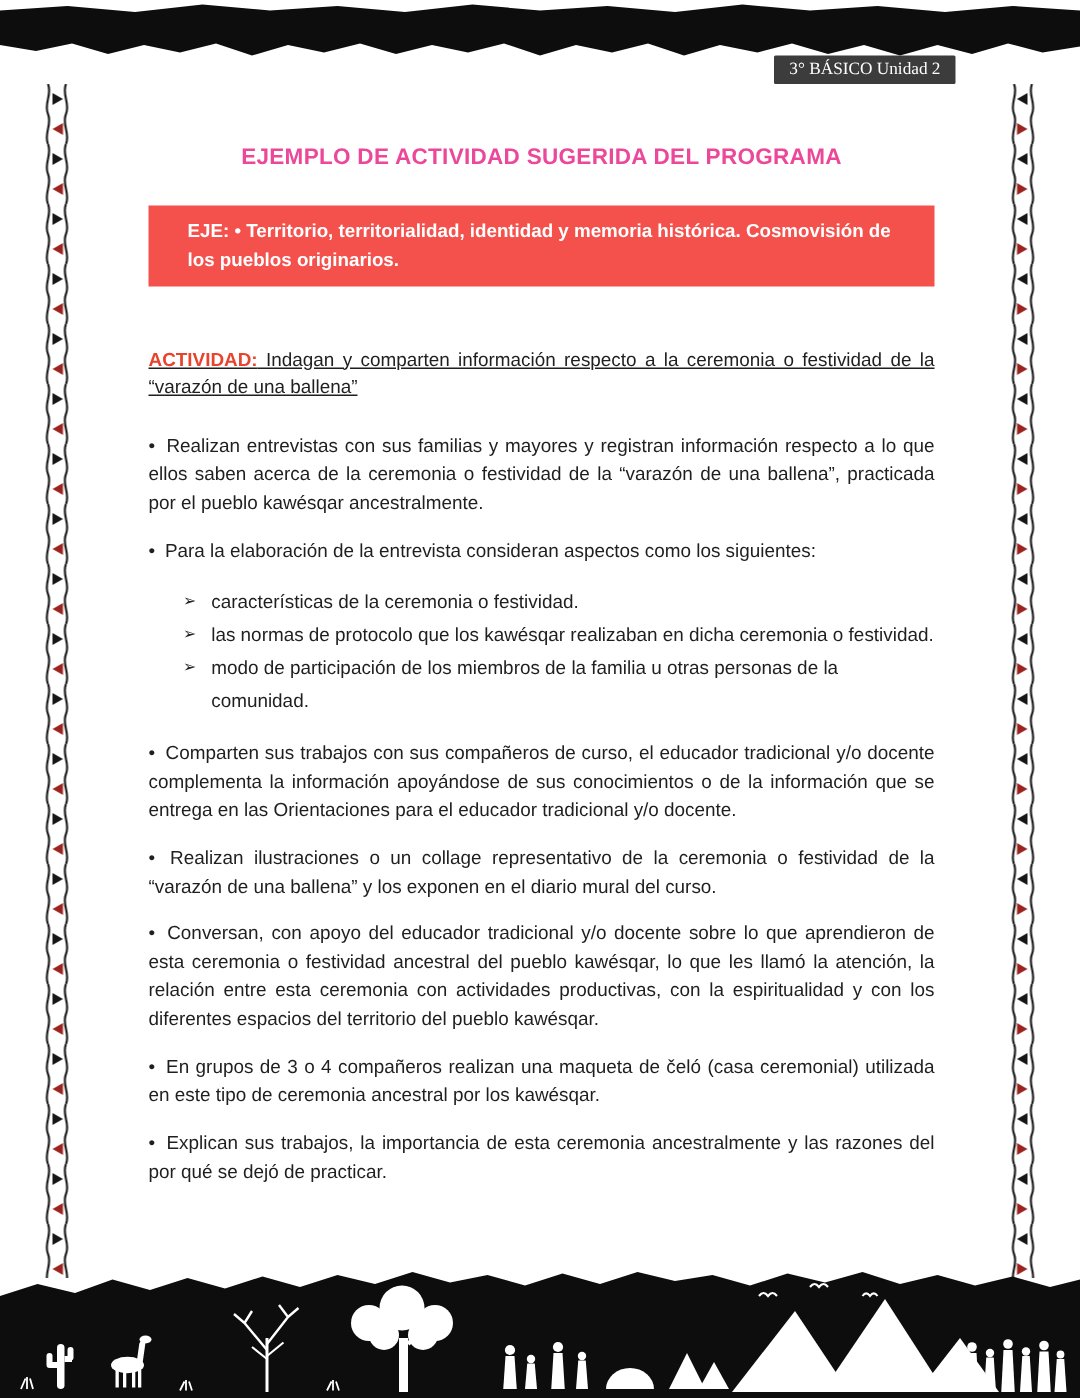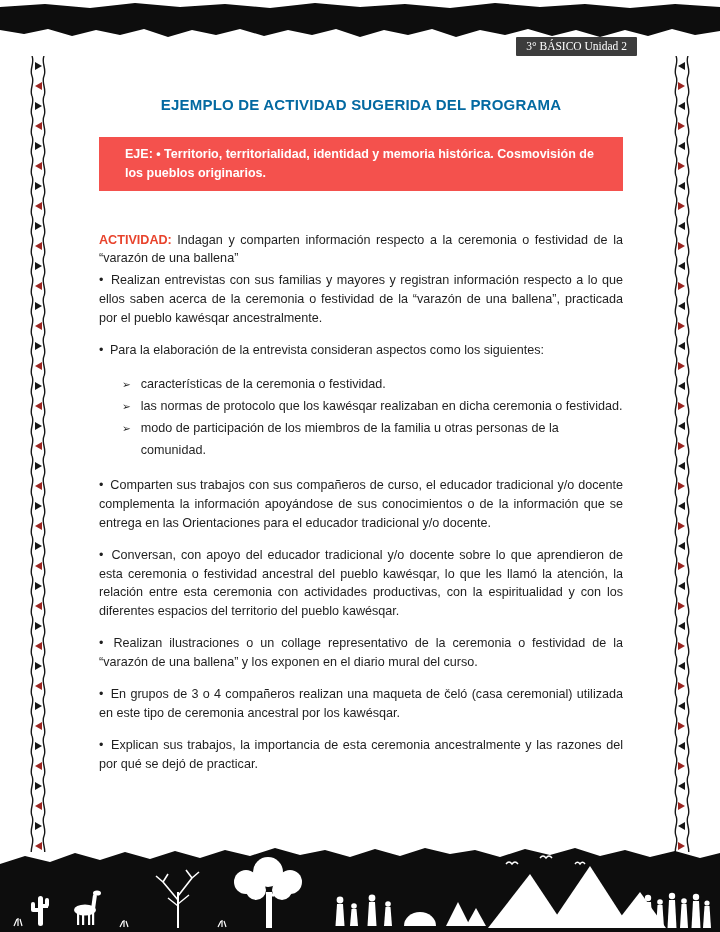--- a/index.html
+++ b/index.html
@@ -29,36 +29,36 @@
 
   .side-border { position: absolute; top: 56px; width: 22px; height: 796px; }
   .side-border.left  { left: 27px; }
   .side-border.right { right: 27px; transform: scaleX(-1); }
 
   .content {
     position: absolute;
     left: 99px; top: 96px; width: 524px;
   }
   .title {
-    font-size: 15px; font-weight: 700; color: #0369a1;
+    font-size: 15px; font-weight: 700; color: #ec4899;
     text-align: center; margin: 0 0 24px; letter-spacing: 0.2px;
   }
   .eje-banner {
     background: var(--eje-bg, #f4514d);
     color: #ffffff; font-weight: 700;
     font-size: 12.5px; line-height: 1.5;
     padding: 8px 26px;
     margin: 0 0 40px;
   }
   .para {
     font-size: 12.6px; line-height: 1.5;
     text-align: justify;
     margin: 0 0 13px;
   }
-  .actividad { margin-bottom: 3px; }
+  .actividad { margin-bottom: 20px; text-decoration: underline; }
   .act-label { color: var(--actividad-label, #e8432c); font-weight: 700; }
   .ejemplos { font-weight: 700; font-size: 12.6px; margin: 0 0 17px; }
   .bullet .b { margin-right: 3px; }
   .sub-list { margin: 0 0 15px 23px; }
   .sub-item {
     display: flex; gap: 10px;
     font-size: 12.6px; line-height: 1.75;
   }
   .arrow { font-size: 10.5px; padding-top: 2px; color: #222; }
   .bottom-band { position: absolute; bottom: 0; left: 0; display: block; }
@@ -139,26 +139,26 @@
       </div>
     </div>
 
     <p class="para bullet">
       <span class="b">•</span>
       <span>Comparten sus trabajos con sus compañeros de curso, el educador tradicional y/o docente complementa la información apoyándose de sus conocimientos o de la información que se entrega en las Orientaciones para el educador tradicional y/o docente.</span>
     </p>
 
     <p class="para bullet">
       <span class="b">•</span>
+      <span>Realizan ilustraciones o un collage representativo de la ceremonia o festividad de la “varazón de una ballena” y los exponen en el diario mural del curso.</span>
+    </p>
+
+    <p class="para bullet">
+      <span class="b">•</span>
       <span>Conversan, con apoyo del educador tradicional y/o docente sobre lo que aprendieron de esta ceremonia o festividad ancestral del pueblo kawésqar, lo que les llamó la atención, la relación entre esta ceremonia con actividades productivas, con la espiritualidad y con los diferentes espacios del territorio del pueblo kawésqar.</span>
-    </p>
-
-    <p class="para bullet">
-      <span class="b">•</span>
-      <span>Realizan ilustraciones o un collage representativo de la ceremonia o festividad de la “varazón de una ballena” y los exponen en el diario mural del curso.</span>
     </p>
 
     <p class="para bullet">
       <span class="b">•</span>
       <span>En grupos de 3 o 4 compañeros realizan una maqueta de čeló (casa ceremonial) utilizada en este tipo de ceremonia ancestral por los kawésqar.</span>
     </p>
 
     <p class="para bullet">
       <span class="b">•</span>
       <span>Explican sus trabajos, la importancia de esta ceremonia ancestralmente y las razones del por qué se dejó de practicar.</span>

